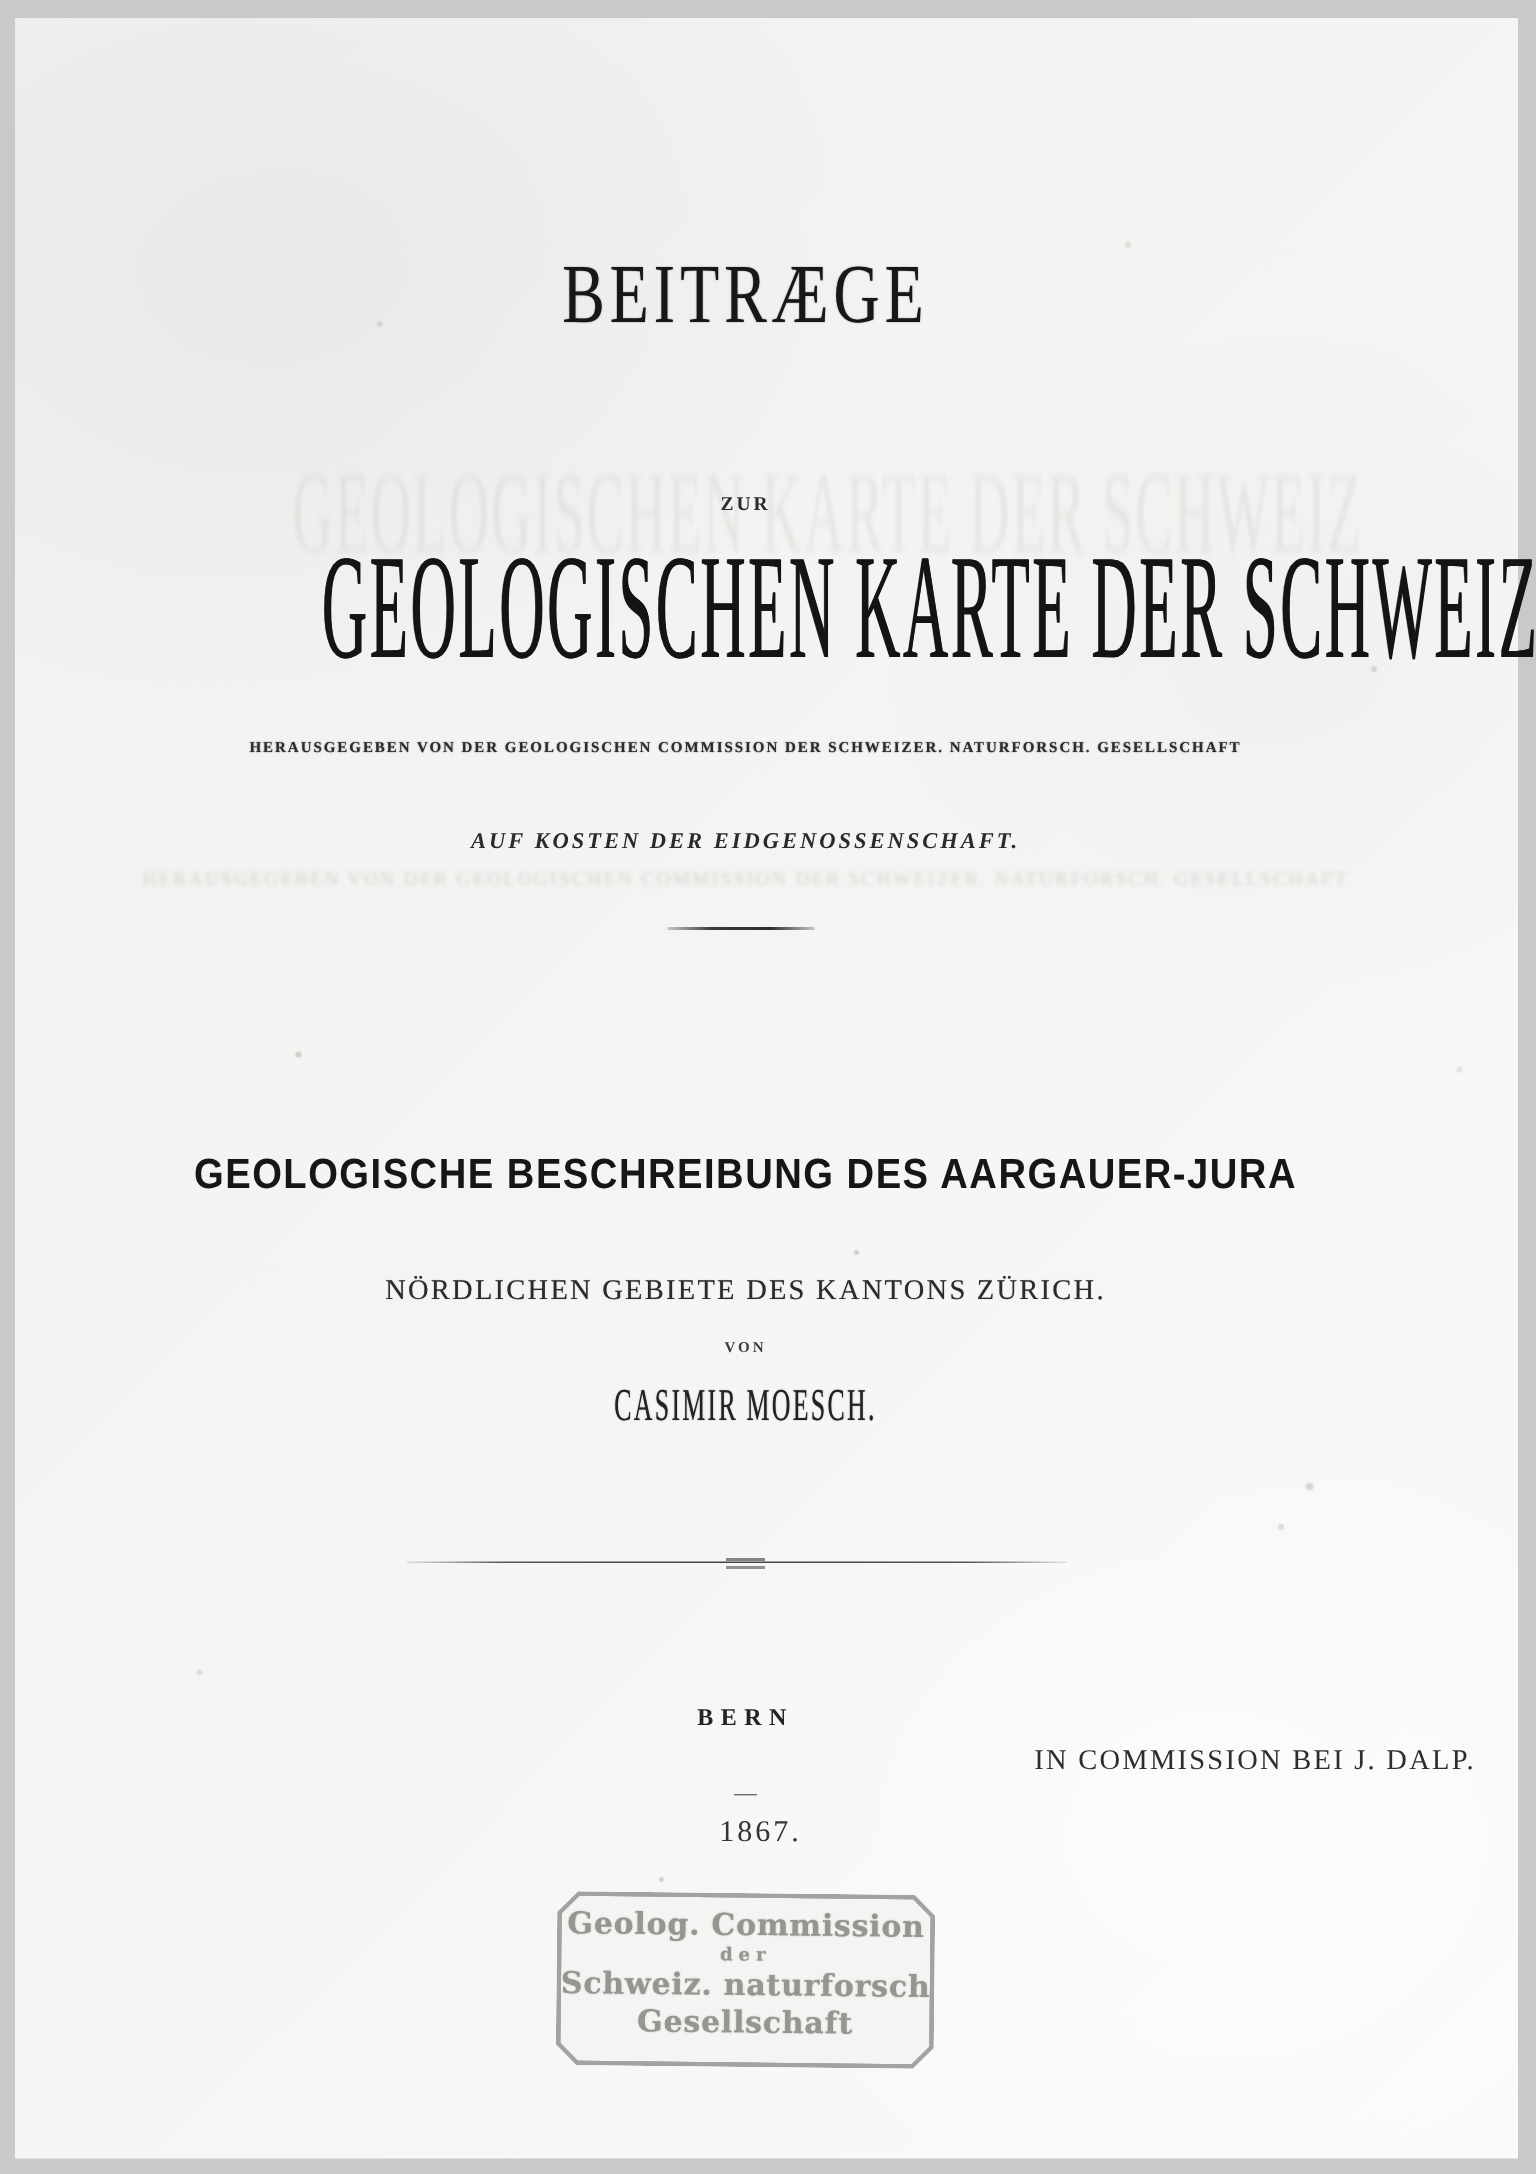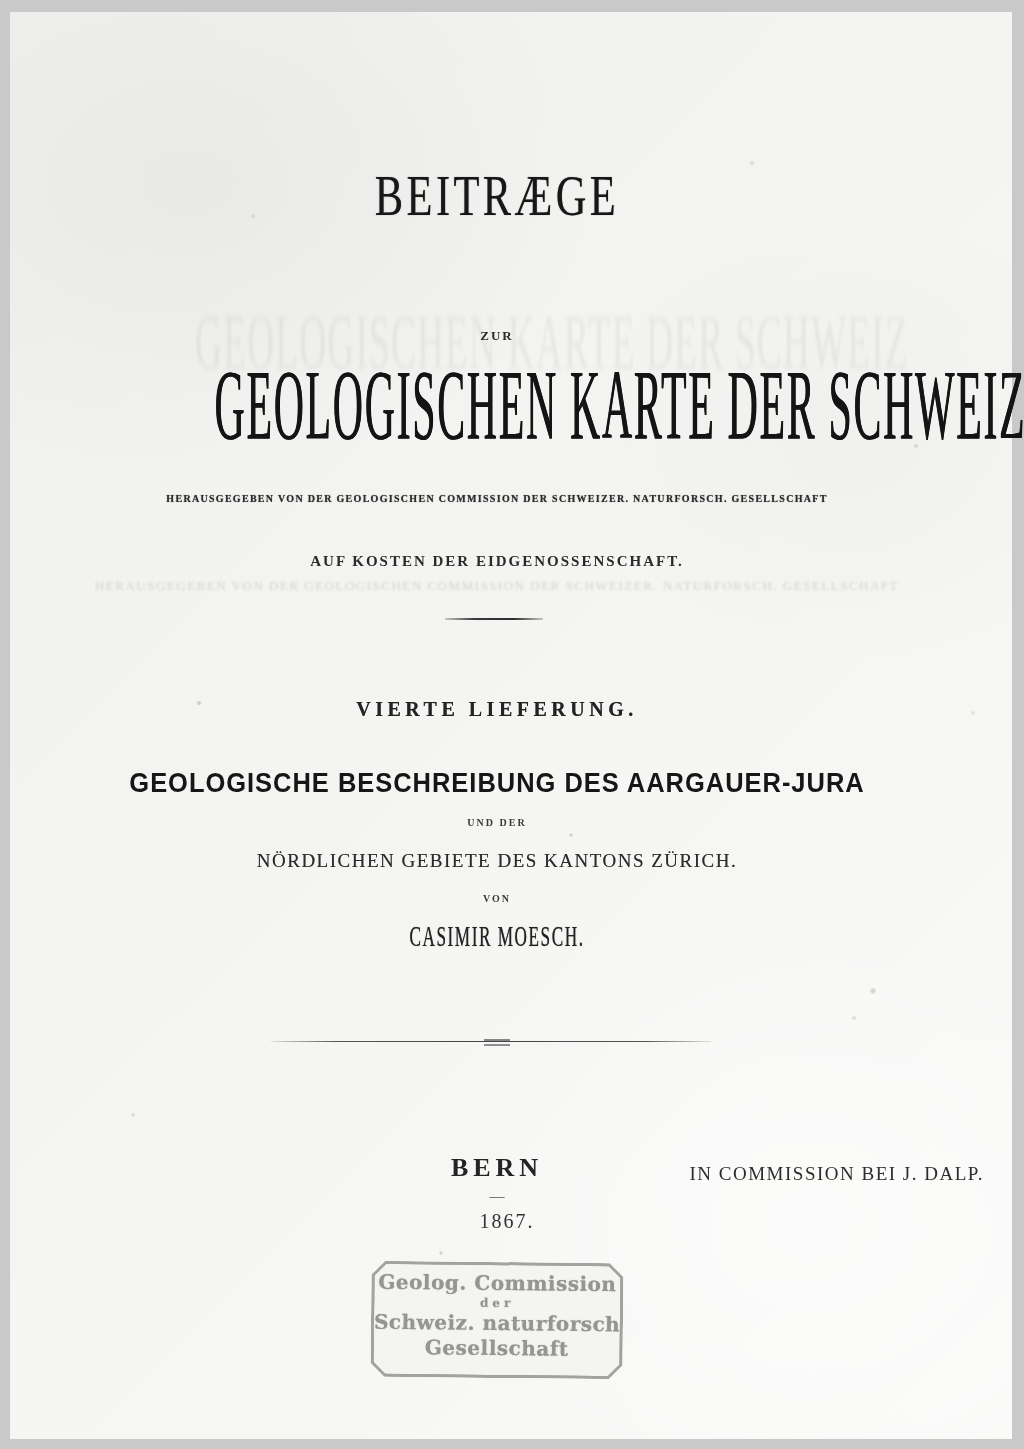--- a/index.html
+++ b/index.html
@@ -73,20 +73,21 @@
     letter-spacing: 1.3px;
     color: #2c2c2c;
     text-shadow: 0 0 1px rgba(40,40,40,0.7);
   }
   .funding-line {
     top: 541px;
     font-size: 15px;
     font-weight: bold;
     letter-spacing: 2px;
     color: #2a2a2a;
+    font-style: italic;
   }
   .ghost-line {
     top: 566px;
     font-size: 13px;
     letter-spacing: 1.5px;
     color: #77776f;
     opacity: 0.28;
     filter: blur(1.3px);
   }
   .rule-short {
@@ -158,25 +159,24 @@
     top: 1024px;
     left: 50%;
     margin-left: -13px;
     width: 26px; height: 11px;
     background:
       linear-gradient(0deg, rgba(0,0,0,0) 0, rgba(0,0,0,0) 1px, rgba(60,60,60,0.55) 1px, rgba(60,60,60,0.55) 3px, rgba(0,0,0,0) 3px, rgba(0,0,0,0) 6px, rgba(60,60,60,0.6) 6px, rgba(60,60,60,0.6) 8px, rgba(0,0,0,0) 8px);
     filter: blur(0.4px);
   }
   .imprint-city {
     top: 1125px;
-    font-size: 26px;
+    font-size: 16px;
     font-weight: bold;
     letter-spacing: 5px;
     color: #242424;
-    margin-top: 16px;
   }
   .imprint-publisher {
     top: 1151px;
     font-size: 19px;
     letter-spacing: 1.5px;
     color: #2d2d2d;
     text-align: right;
   }
   .imprint-dash {
     top: 1176px;
@@ -248,25 +248,23 @@
     <div class="tblock main-title">GEOLOGISCHEN KARTE DER SCHWEIZ</div>
 
     <div class="tblock publisher-line">HERAUSGEGEBEN VON DER GEOLOGISCHEN COMMISSION DER SCHWEIZER. NATURFORSCH. GESELLSCHAFT</div>
 
     <div class="tblock funding-line">AUF KOSTEN DER EIDGENOSSENSCHAFT.</div>
 
     <div class="tblock ghost-line">HERAUSGEGEBEN VON DER GEOLOGISCHEN COMMISSION DER SCHWEIZER. NATURFORSCH. GESELLSCHAFT</div>
 
     <div class="rule-short"></div>
 
-    <div class="tblock issue-line">VIERTE LIEFERUNG.</div>
 
     <div class="tblock work-title">GEOLOGISCHE BESCHREIBUNG DES AARGAUER-JURA</div>
 
-    <div class="tblock und-der">UND DER</div>
 
     <div class="tblock subtitle">NÖRDLICHEN GEBIETE DES KANTONS ZÜRICH.</div>
 
     <div class="tblock von">VON</div>
 
     <div class="tblock author">CASIMIR MOESCH.</div>
 
     <div class="rule-long"></div>
     <div class="rule-ornament"></div>
 

